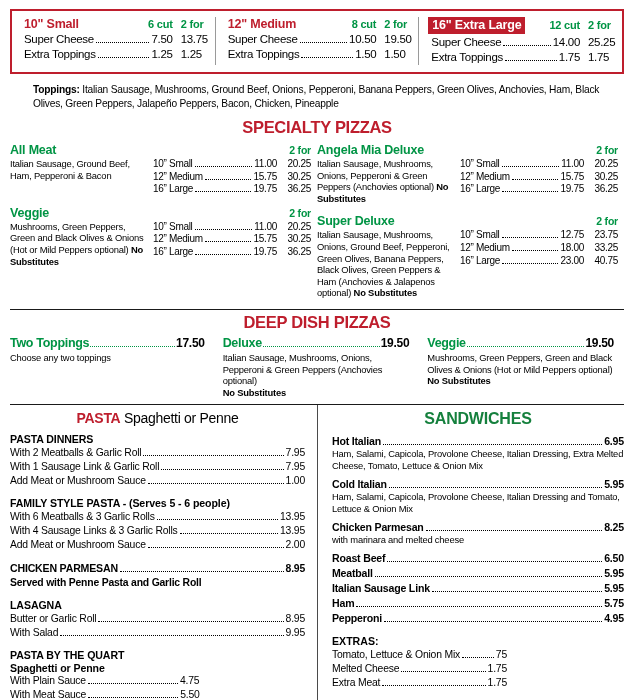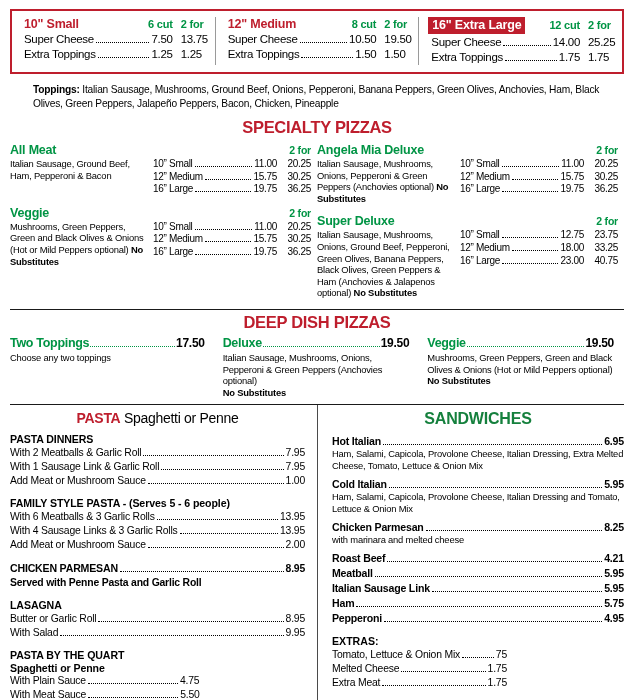--- a/index.html
+++ b/index.html
@@ -569,21 +569,21 @@
             <span class="sw-name">Chicken Parmesan</span>
             <span class="sw-dots"></span>
             <span class="sw-price">8.25</span>
           </div>
           <div class="sw-desc">with marinara and melted cheese</div>
         </div>
         <div class="sw-item" style="margin-bottom: 2px;">
           <div class="sw-line">
             <span class="sw-name">Roast Beef</span>
             <span class="sw-dots"></span>
-            <span class="sw-price">4.21</span>
+            <span class="sw-price">6.50</span>
           </div>
         </div>
         <div class="sw-item" style="margin-bottom: 2px;">
           <div class="sw-line">
             <span class="sw-name">Meatball</span>
             <span class="sw-dots"></span>
             <span class="sw-price">5.95</span>
           </div>
         </div>
         <div class="sw-item" style="margin-bottom: 2px;">

